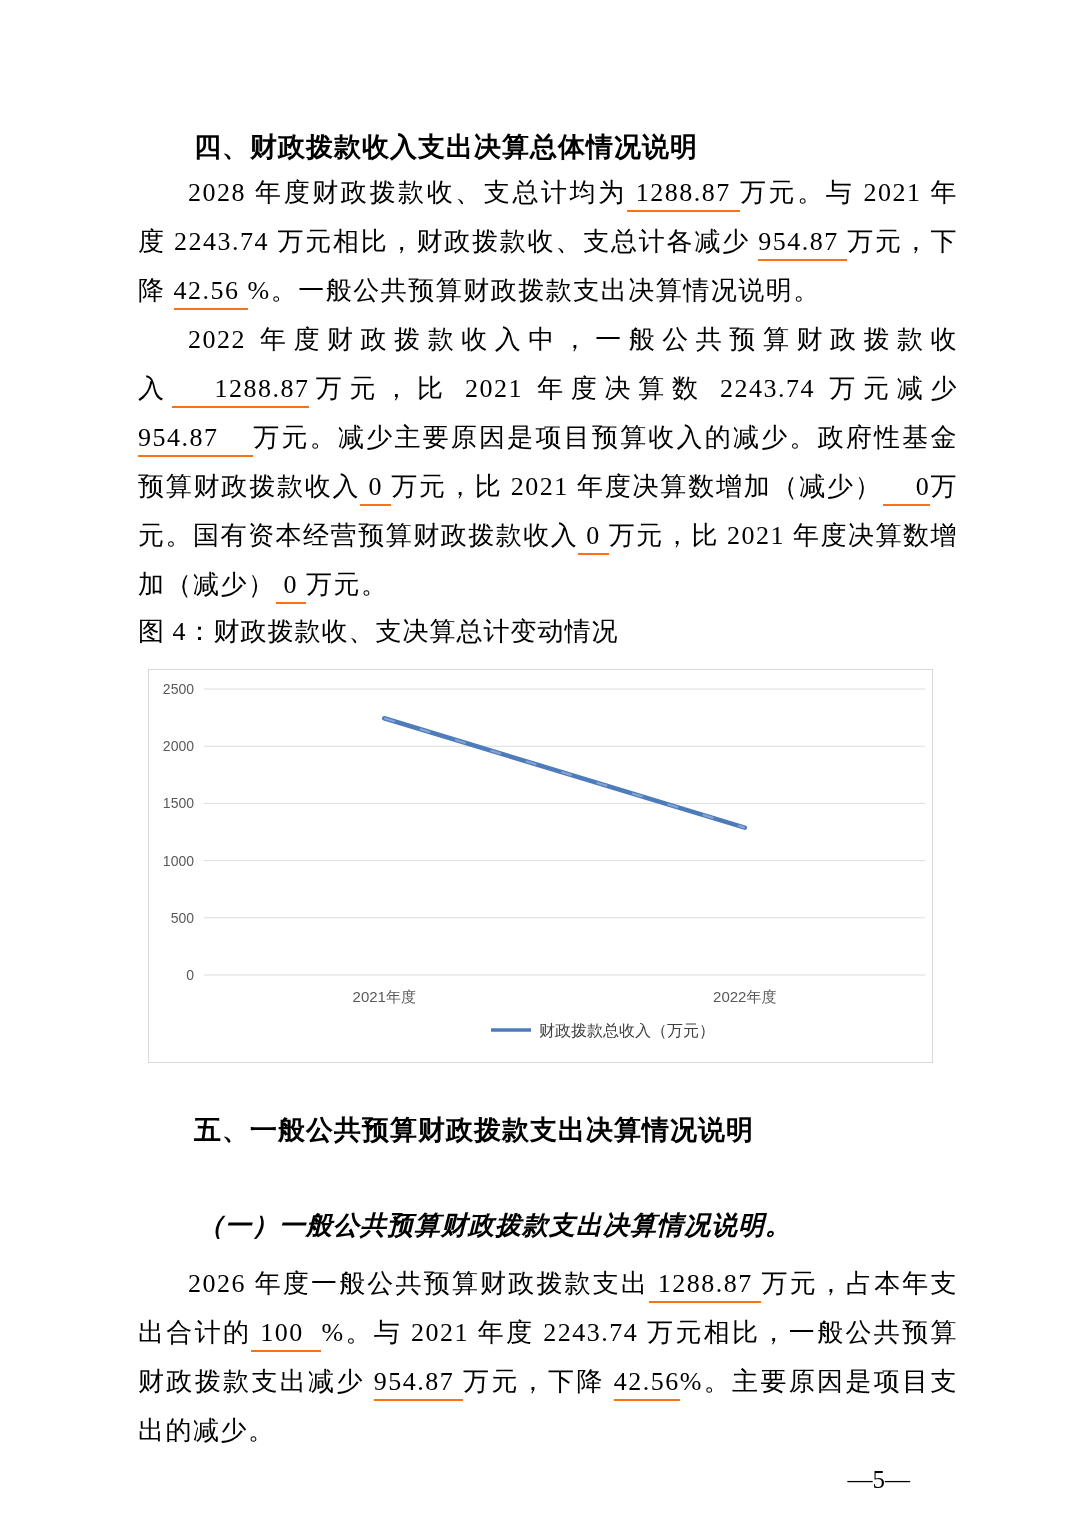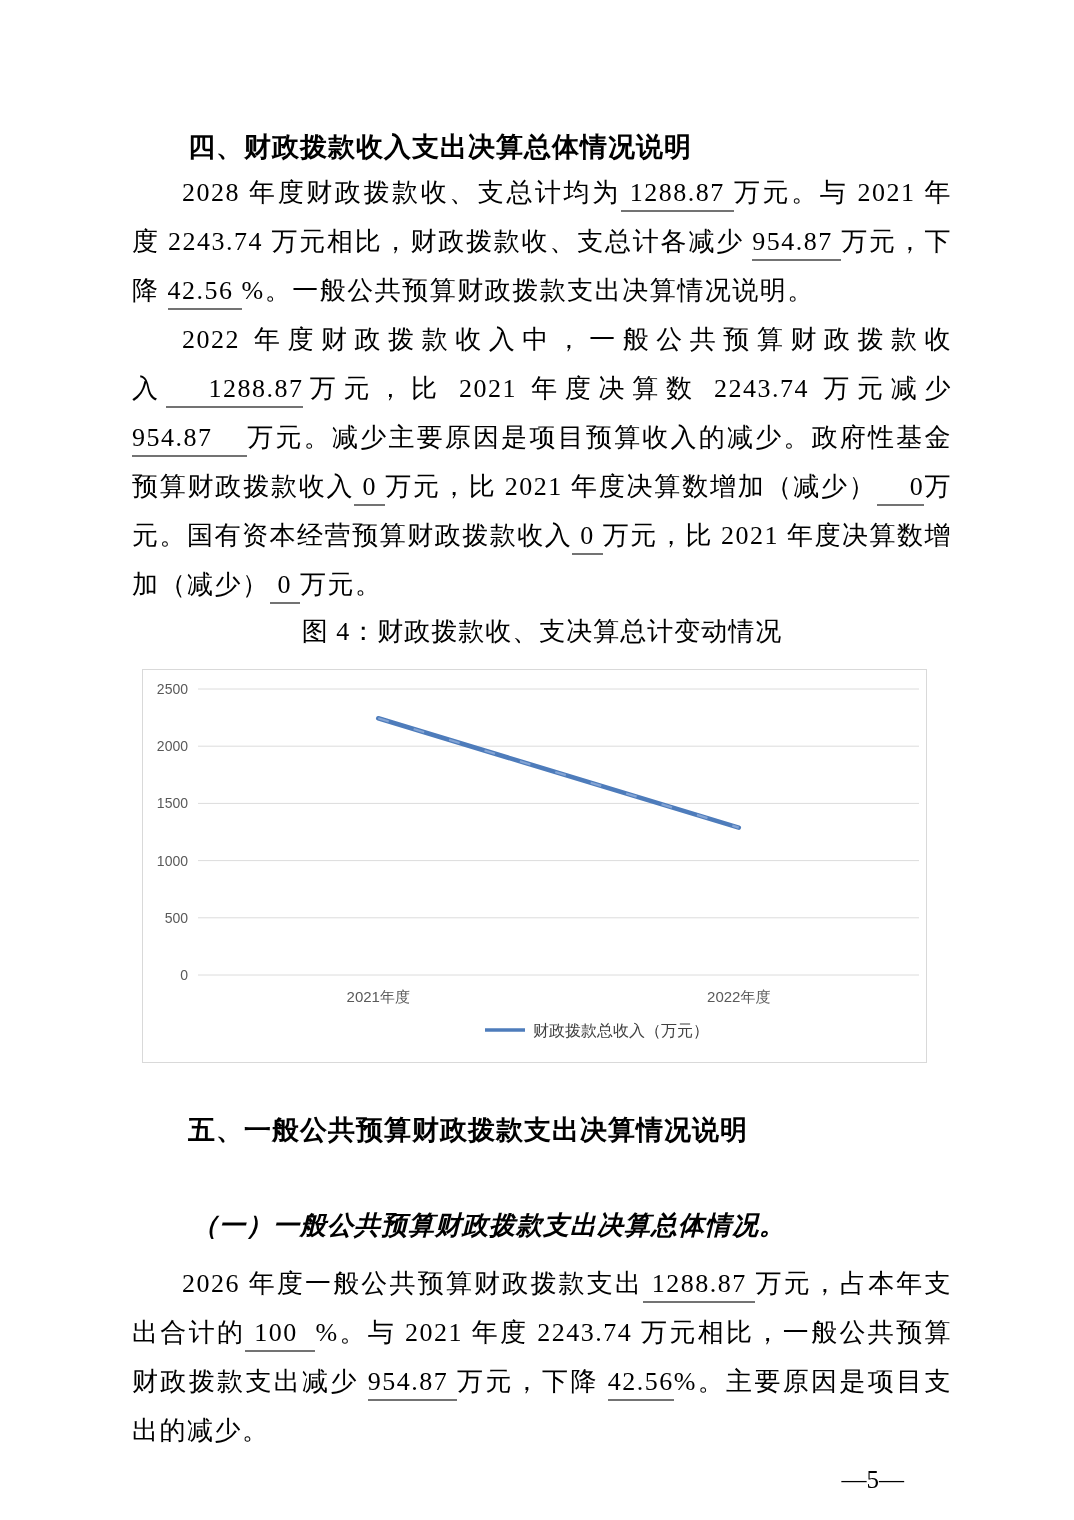--- a/index.html
+++ b/index.html
@@ -4,21 +4,21 @@
 <style>
   html,body{margin:0;padding:0;background:#ffffff;}
   .page{
     position:relative;
     width:1074px;height:1520px;
     background:#ffffff;
     color:#000;
     font-family:"Liberation Serif","DejaVu Serif",serif;
     overflow:hidden;
   }
-  .content{position:absolute;left:132px;top:126px;width:820px;}
+  .content{position:absolute;left:138px;top:126px;width:820px;}
   .h-main{
     font-family:"Liberation Sans","DejaVu Sans",sans-serif;
     font-weight:bold;
     font-size:27px;line-height:42px;
     letter-spacing:1px;
     margin:0 0 0 56px;
   }
   .h-main.second{margin-top:46px;}
   .h-sub{
     font-family:"Liberation Serif","DejaVu Serif",serif;
@@ -29,27 +29,26 @@
   }
   .body-p{
     font-size:26px;line-height:49px;
     text-align:justify;
     text-indent:50px;
     letter-spacing:1.5px;
     margin:0;
   }
   .body-p.last{margin-top:12px;}
   .u{
-    border-bottom:2px solid #737373;
+    border-bottom:2px solid #f97316;
     padding-bottom:3px;
     white-space:pre-wrap;
   }
   .caption{
     font-size:26px;line-height:42px;
-    text-align:center;
     letter-spacing:1px;
     margin:2px 0 0 0;
   }
   .chart-box{
     margin:16px 0 0 10px;
     width:783px;height:392px;
     border:1px solid #d9d9d9;
     background:#ffffff;
     position:relative;
   }
@@ -94,20 +93,20 @@
           <text x="595.75" y="332" text-anchor="middle" font-size="15" fill="#595959">2022年度</text>
           <polyline points="235.25,48.3 595.75,157.6" fill="none" stroke="#4e7cbb" stroke-width="4.6" stroke-linecap="round"></polyline>
           <polyline points="235.25,48.3 595.75,157.6" fill="none" stroke="#84a4d4" stroke-width="2.2" stroke-dasharray="11 26"></polyline>
           <line x1="342" x2="382" y1="360" y2="360" stroke="#4e7cbb" stroke-width="3.5"></line>
           <text x="390" y="366" font-size="16" fill="#404040">财政拨款总收入（万元）</text>
         </svg>
     </div>
 
     <h2 class="h-main second">五、一般公共预算财政拨款支出决算情况说明</h2>
 
-    <h3 class="h-sub">（一）一般公共预算财政拨款支出决算总体情况。</h3>
+    <h3 class="h-sub">（一）一般公共预算财政拨款支出决算情况说明。</h3>
 
     <p class="body-p last"><span>2026 年度一般公共预算财政拨款支出</span><span class="u">&nbsp;1288.87&nbsp;</span><span>万元，占本年支出合计的</span><span class="u">&nbsp;100&nbsp;&nbsp;</span><span>%。与 2021 年度 2243.74 万元相比，一般公共预算财政拨款支出减少 </span><span class="u">954.87&nbsp;</span><span>万元，下降 </span><span class="u">42.56</span><span>%。主要原因是项目支出的减少。</span></p>
 
     <div class="pageno">—5—</div>
 
   </div>
 </div>
 
 </body></html>

